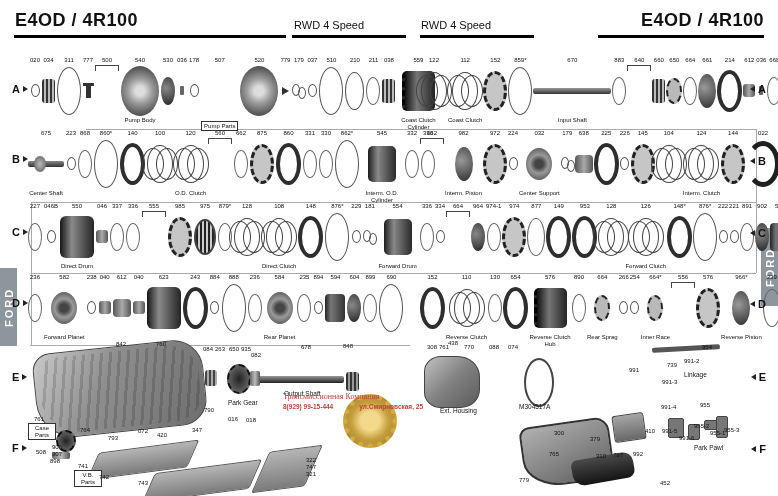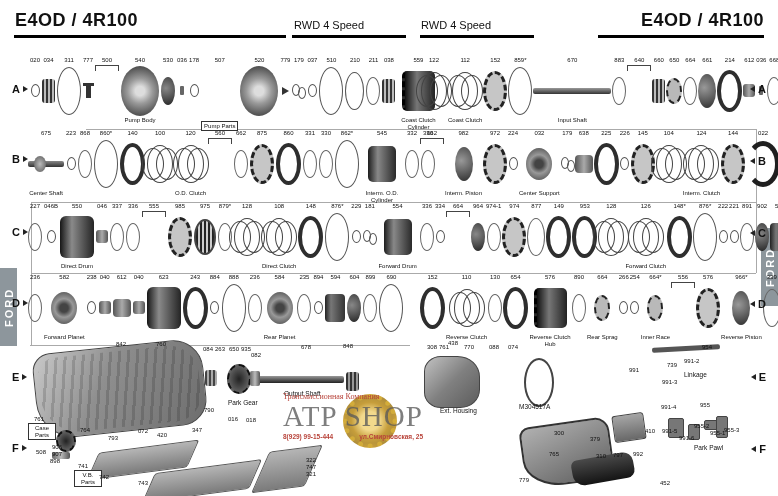--- a/index.html
+++ b/index.html
@@ -925,20 +925,19 @@
       <div class="fnum" style="left: 710px; top: 430px;">955-1</div>
       <div class="fnum" style="left: 724px; top: 427px;">955-3</div>
       <div class="fnum" style="left: 662px; top: 428px;">991-5</div>
       <div class="fnum" style="left: 679px; top: 435px;">991-6</div>
       <div class="fnum flabel" style="left: 694px; top: 444px;">Park Pawl</div>
     </div>
 
   <div class="watermark">
     <div class="wm-emblem"></div>
     <div class="wm-line1">Трансмиссионная Компания</div>
-    <div class="wm-shop">ATP SHOP</div>
     <div class="wm-contacts">
       <span>8(929) 99-15-444</span>
       <span>ул.Смирновская, 25</span>
     </div>
   </div>
 
 </div>
 
 </body></html>

